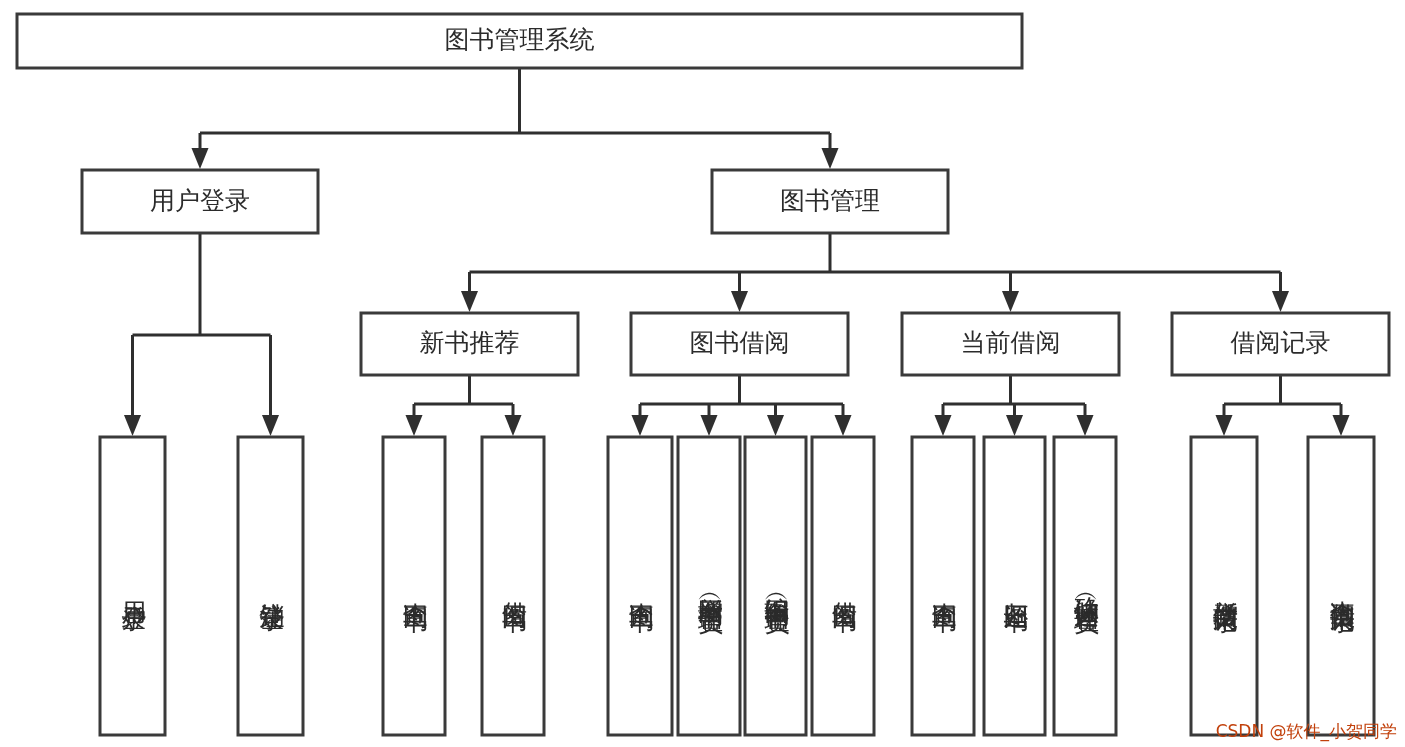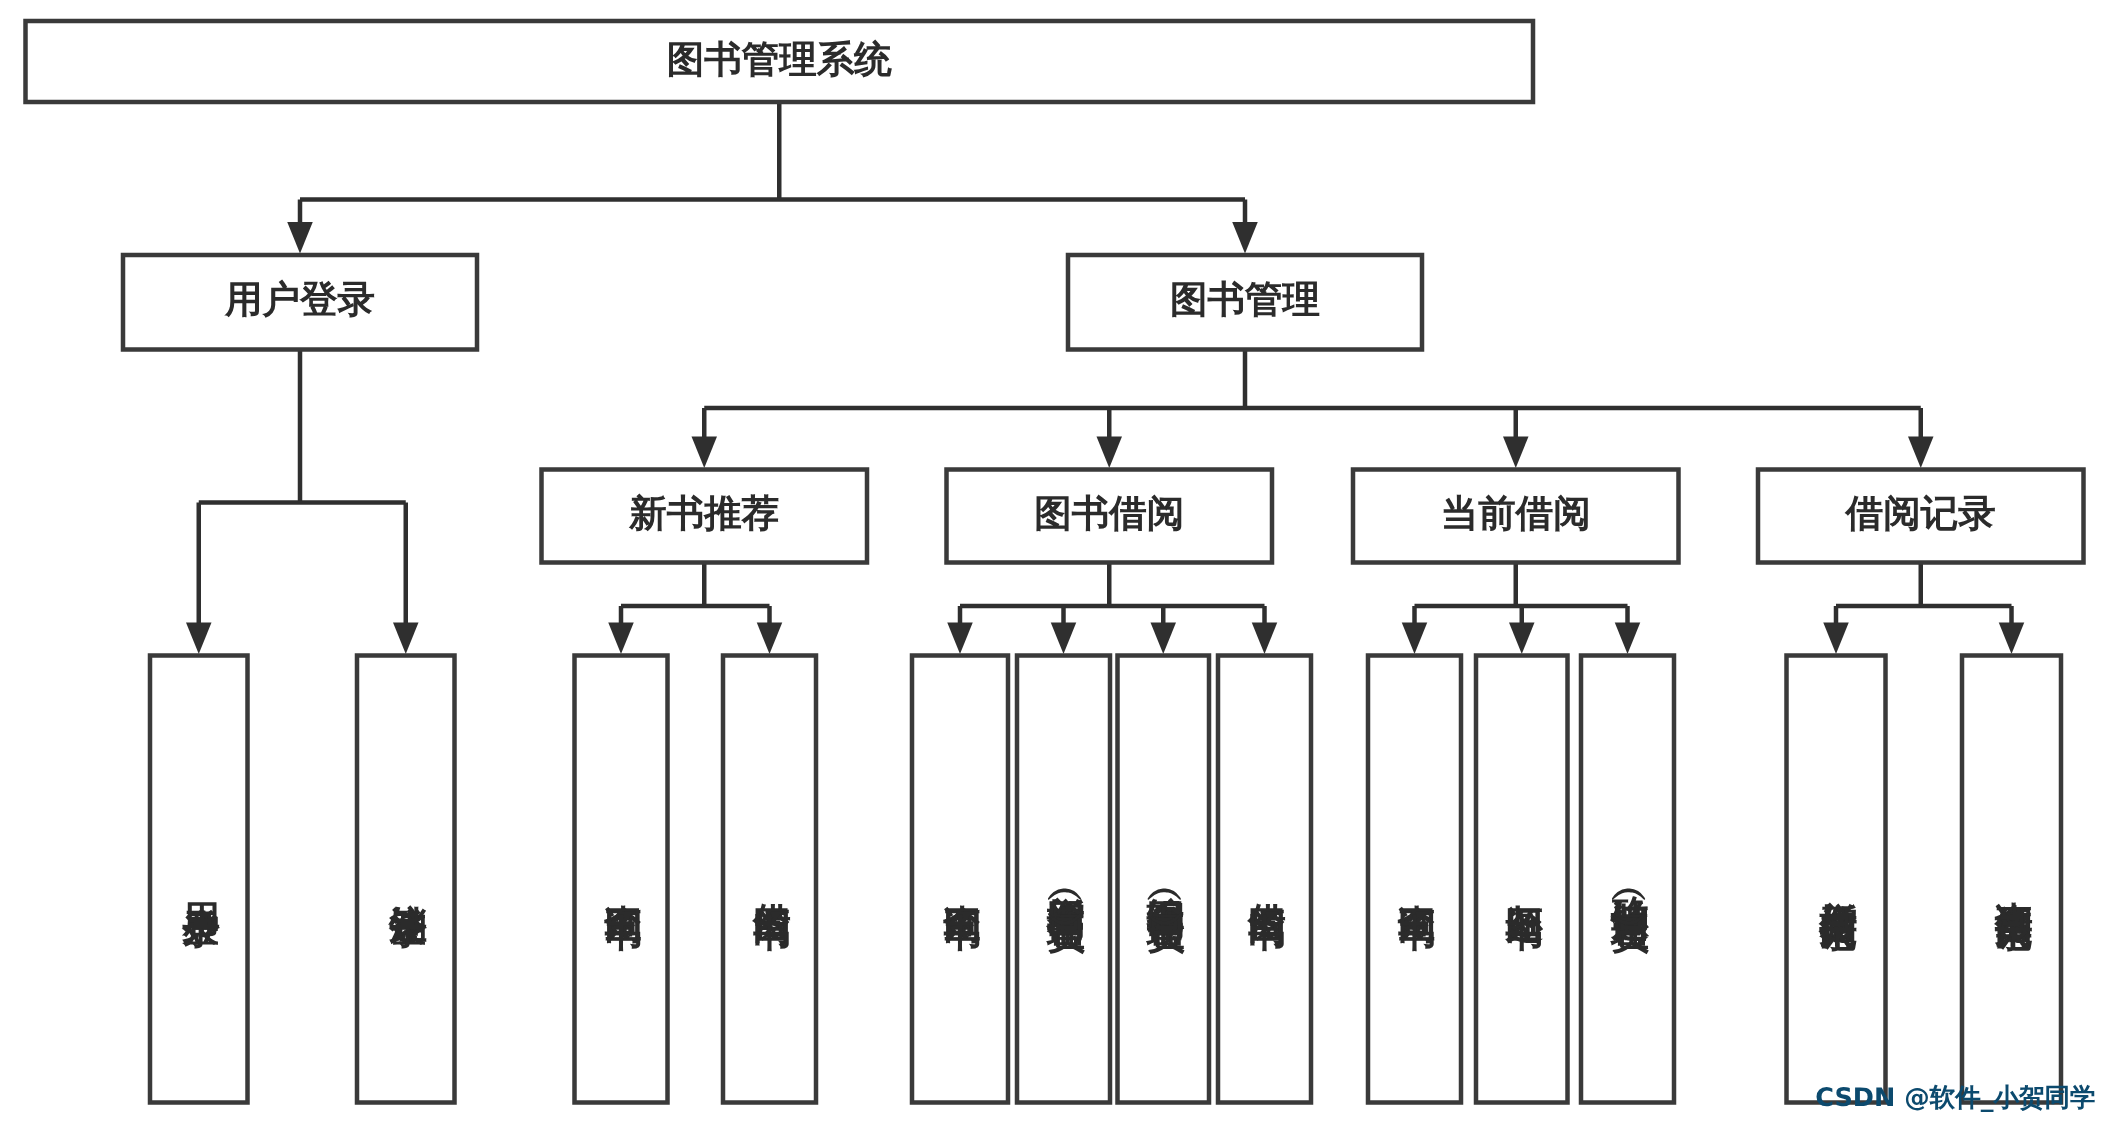--- a/index.html
+++ b/index.html
@@ -12,21 +12,20 @@
     width: 1405px;
     height: 747px;
     font-family: "DejaVu Sans", "Liberation Sans", sans-serif;
     overflow: hidden;
     position: relative;
   }
   #diagram-root {
     position: relative;
     width: 1405px;
     height: 747px;
-    font-weight: bold;
   }
   svg.diagram-canvas {
     position: absolute;
     top: 0;
     left: 0;
     width: 1405px;
     height: 747px;
     display: block;
   }
   .node-box {
@@ -57,21 +56,21 @@
   }
   .arrow-head {
     fill: #2f2f2f;
     stroke: none;
   }
   .watermark {
     position: absolute;
     right: 8px;
     bottom: 4px;
     font-size: 17px;
-    color: #0c4a6e;
+    color: #c2410c;
     font-family: "DejaVu Sans", "Liberation Sans", sans-serif;
     white-space: nowrap;
     user-select: none;
   }
 </style>
 </head>
 <body>
 
 <div id="diagram-root">
   <svg class="diagram-canvas" viewBox="0 0 1405 747" xmlns="http://www.w3.org/2000/svg">

